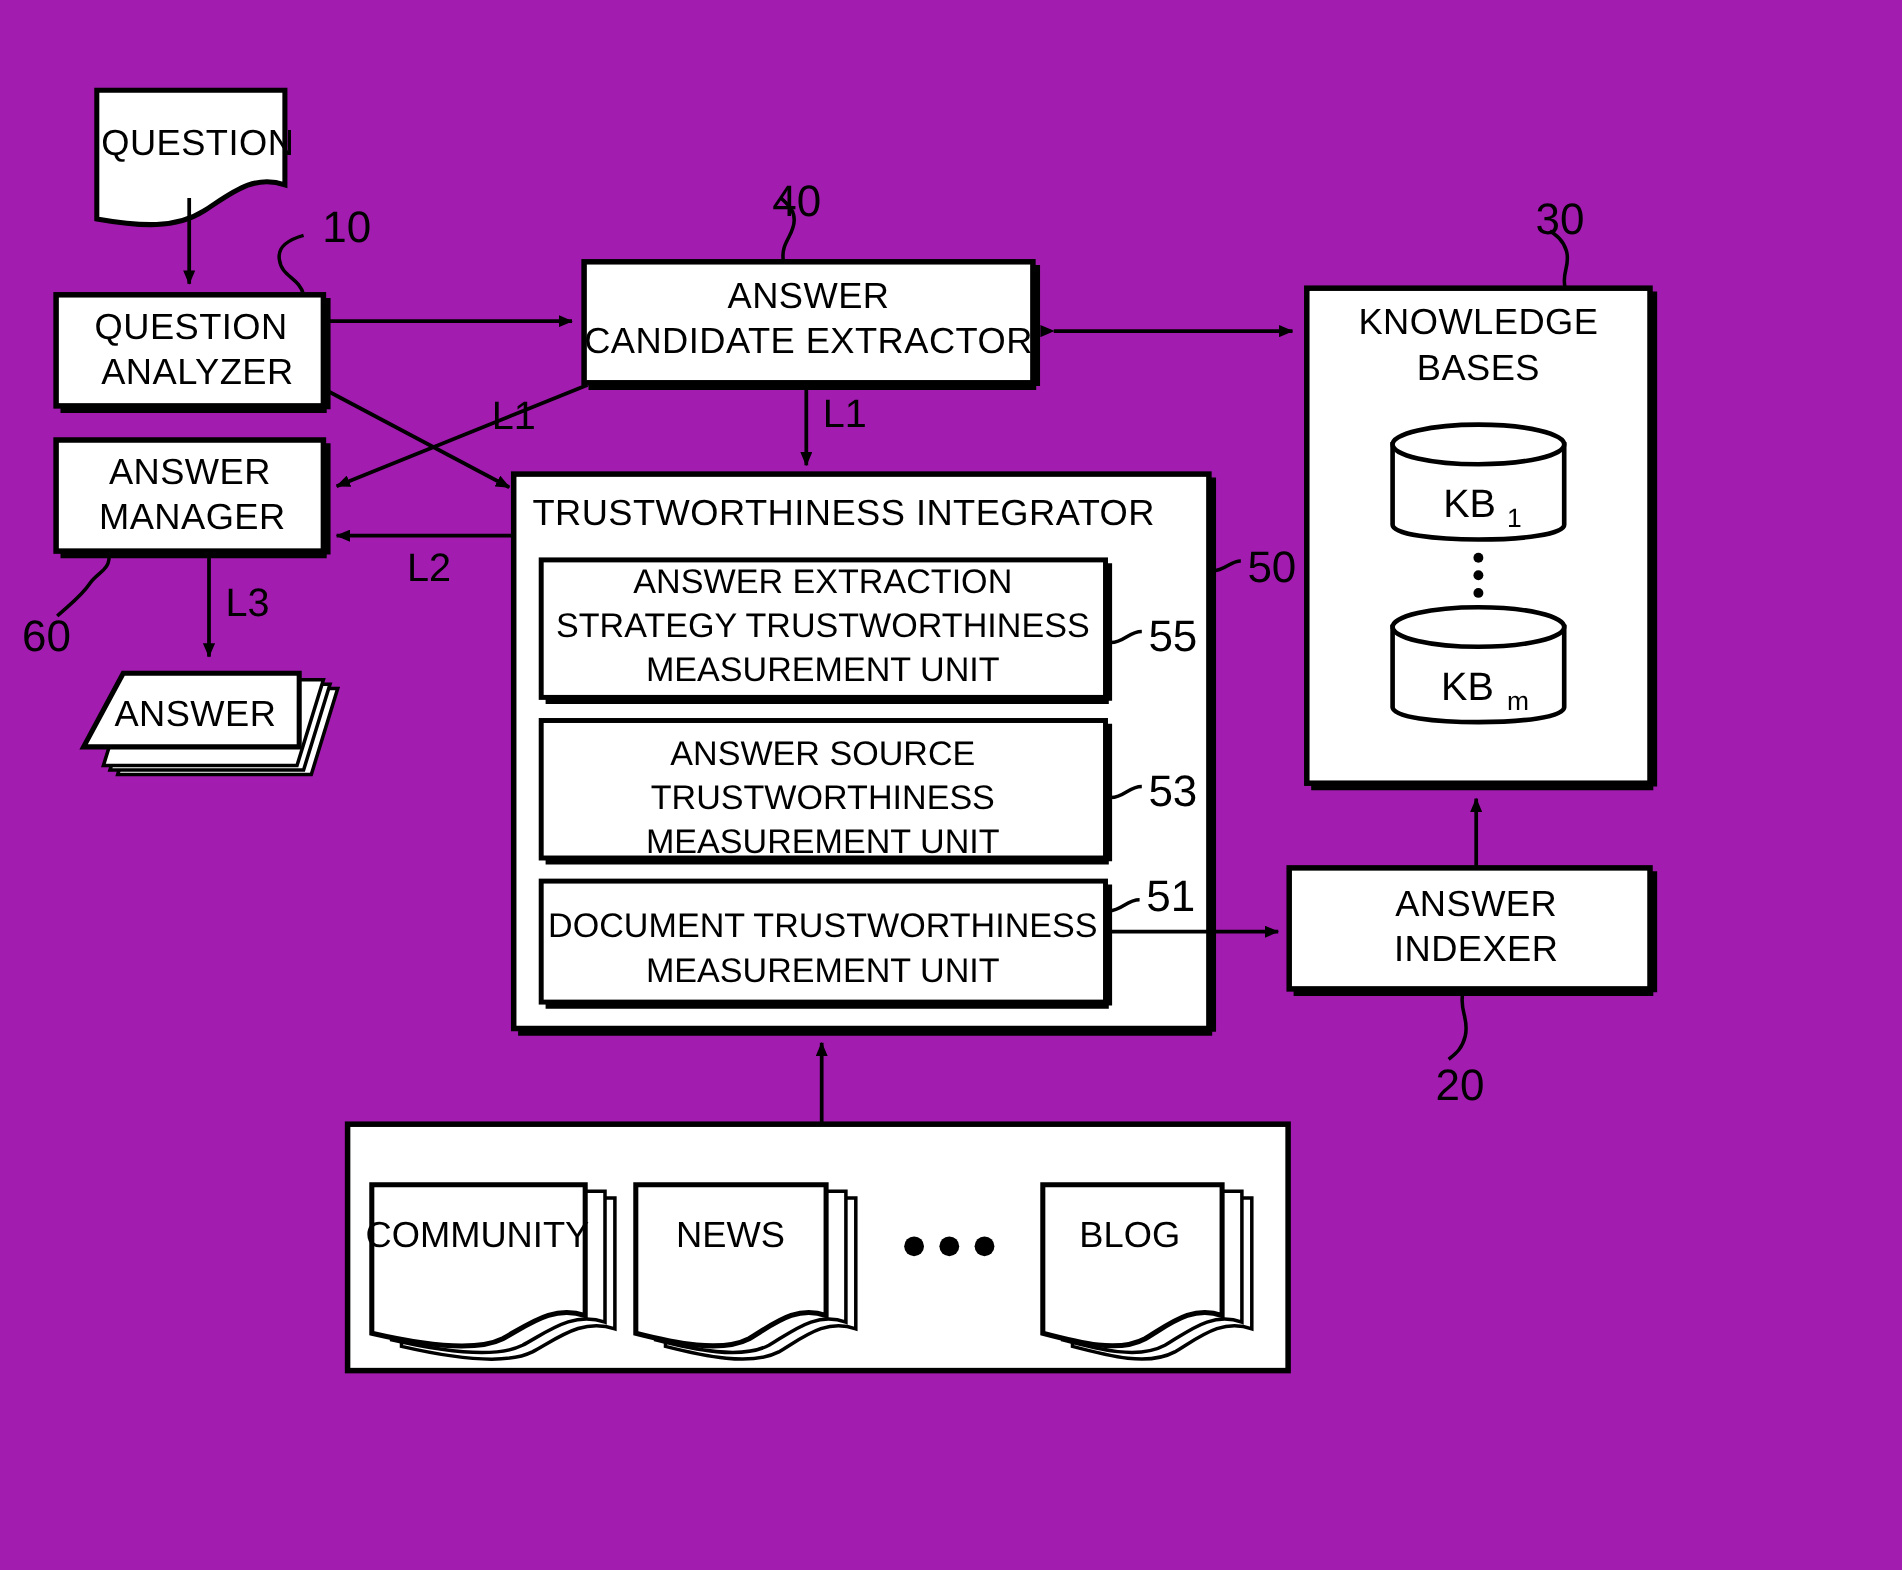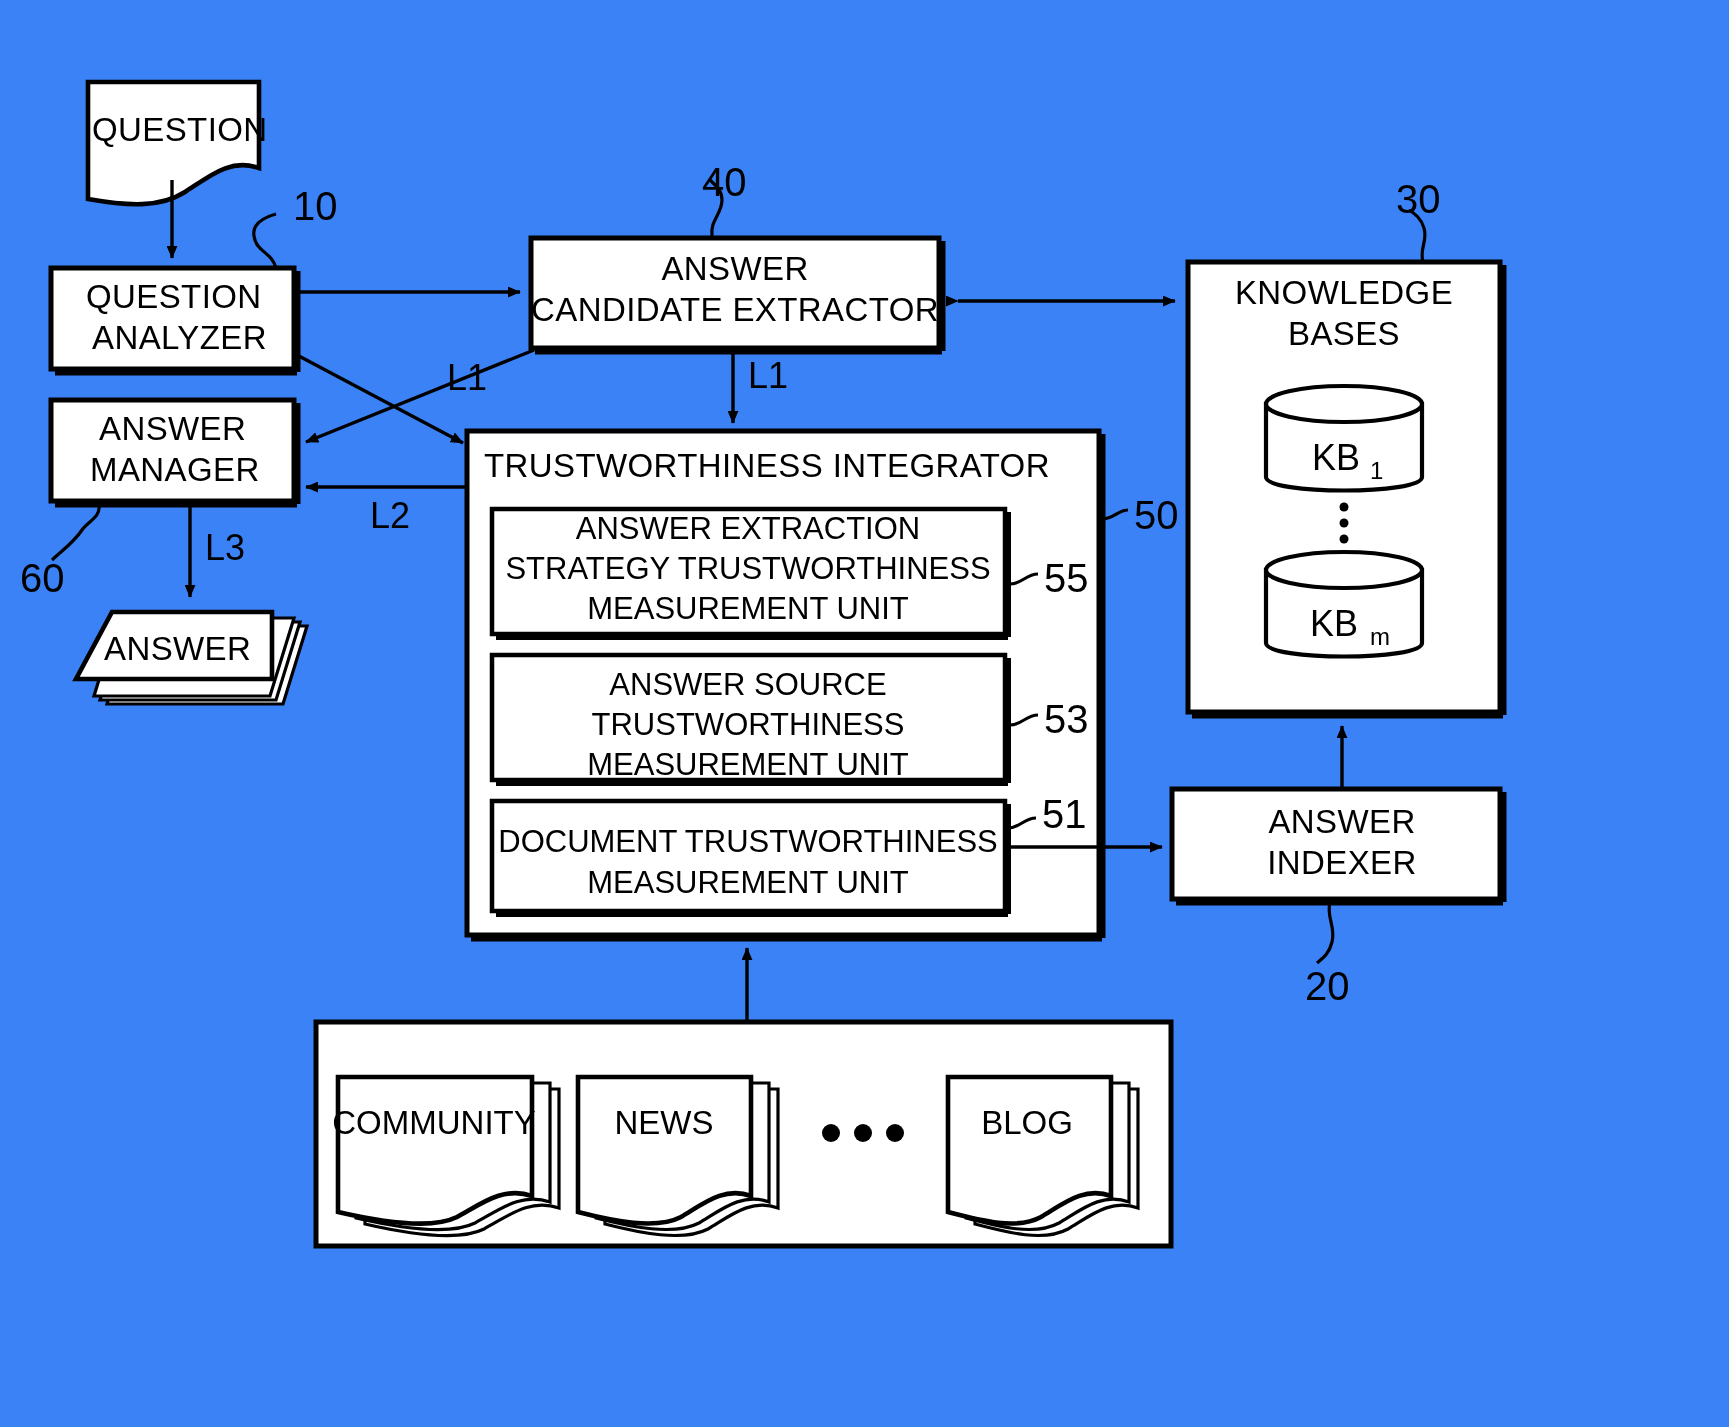--- a/index.html
+++ b/index.html
@@ -4,21 +4,21 @@
 <style>
   html, body {
     margin: 0;
     padding: 0;
     background: #ffffff;
   }
   #stage {
     position: relative;
     width: 1729px;
     height: 1427px;
-    background: #3b82f6;
+    background: #a21caf;
     font-family: "Liberation Sans", sans-serif;
     overflow: hidden;
     text-decoration: underline;
   }
   #diagram-svg {
     position: absolute;
     left: 0;
     top: 0;
     width: 1729px;
     height: 1427px;

